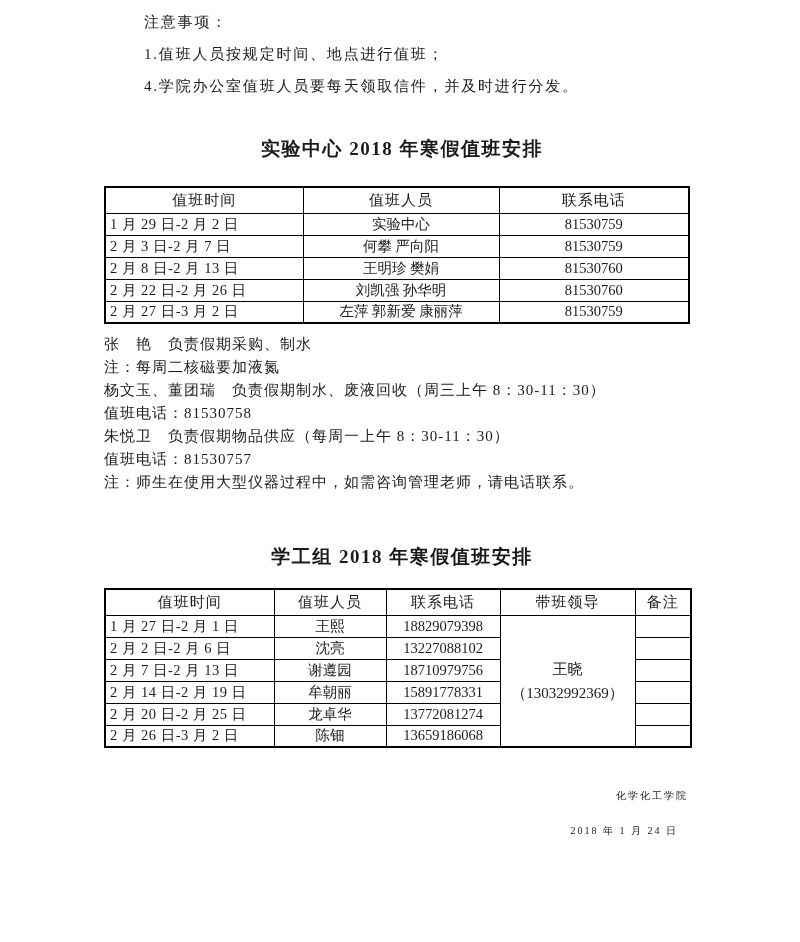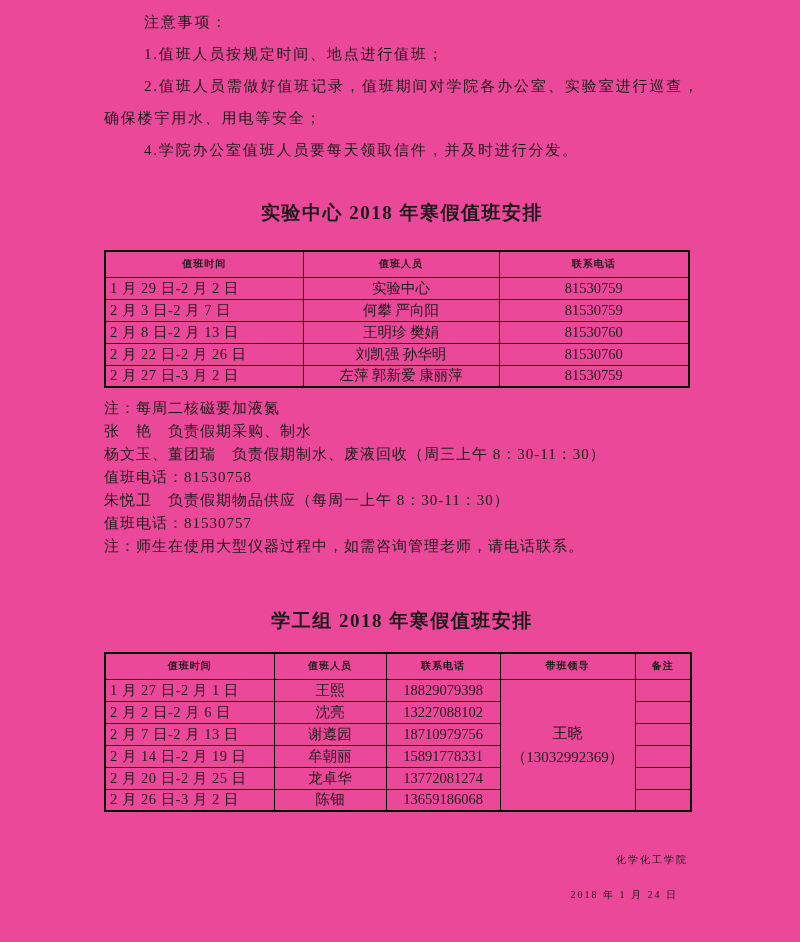--- a/index.html
+++ b/index.html
@@ -1,20 +1,20 @@
 <!DOCTYPE html>
 <html><head>
 <meta charset="utf-8">
 <style>
   * { margin:0; padding:0; box-sizing:border-box; }
   html,body { background:#e8e8e8; }
   .page {
     position:relative;
     width:800px; height:942px;
-    background:#ec4899;
+    background:#ffffff;
     font-family:"Liberation Serif","DejaVu Serif",serif;
     color:#1b1b1b;
     overflow:hidden;
     margin:0 auto;
   }
   .content {
     position:absolute;
     left:104px; top:6px;
     width:596px;
   }
@@ -42,21 +42,21 @@
   }
   .tbl-lab { width:584px; }
   .tbl-stu { width:586px; }
   th, td {
     border:1px solid #000;
     text-align:center;
     vertical-align:middle;
     overflow:hidden;
     white-space:nowrap;
   }
-  th { font-size:10px; font-weight:bold; height:26px; letter-spacing:1px;margin-left:40px; }
+  th { font-size:15px; font-weight:normal; height:26px; letter-spacing:1px;margin-left:40px; }
   .tbl-lab td { height:22px; }
   .tbl-stu td { height:22px; }
   td.time { text-align:left; padding-left:4px; letter-spacing:0.5px; }
   td.leader-cell { white-space:normal; line-height:24px; font-size:15px; }
   .notes { margin-top:9px; }
   .notes p {
     font-size:15px;
     line-height:23px;
     letter-spacing:1px;
   }
@@ -67,21 +67,20 @@
 </style>
 </head>
 <body>
 
 <div class="page">
   <div class="content">
 
     <div class="notice">
       <p>注意事项：</p>
       <p>1.值班人员按规定时间、地点进行值班；</p>
-      <p>2.值班人员需做好值班记录，值班期间对学院各办公室、实验室进行巡查，确保楼宇用水、用电等安全；</p>
       <p>4.学院办公室值班人员要每天领取信件，并及时进行分发。</p>
     </div>
 
     <h2 class="section-title title-1">实验中心 2018 年寒假值班安排</h2>
 
     <table class="tbl-lab">
       <colgroup>
           <col style="width:198px">
           <col style="width:196px">
           <col style="width:190px">
@@ -116,22 +115,22 @@
         </tr>
         <tr>
           <td class="time">2 月 27 日-3 月 2 日</td>
           <td>左萍 郭新爱 康丽萍</td>
           <td>81530759</td>
         </tr>
       </tbody>
     </table>
 
     <div class="notes">
+      <p>张　艳　负责假期采购、制水</p>
       <p>注：每周二核磁要加液氮</p>
-      <p>张　艳　负责假期采购、制水</p>
       <p>杨文玉、董团瑞　负责假期制水、废液回收（周三上午 8：30-11：30）</p>
       <p>值班电话：81530758</p>
       <p>朱悦卫　负责假期物品供应（每周一上午 8：30-11：30）</p>
       <p>值班电话：81530757</p>
       <p>注：师生在使用大型仪器过程中，如需咨询管理老师，请电话联系。</p>
     </div>
 
     <h2 class="section-title title-2">学工组 2018 年寒假值班安排</h2>
 
     <table class="tbl-stu">

